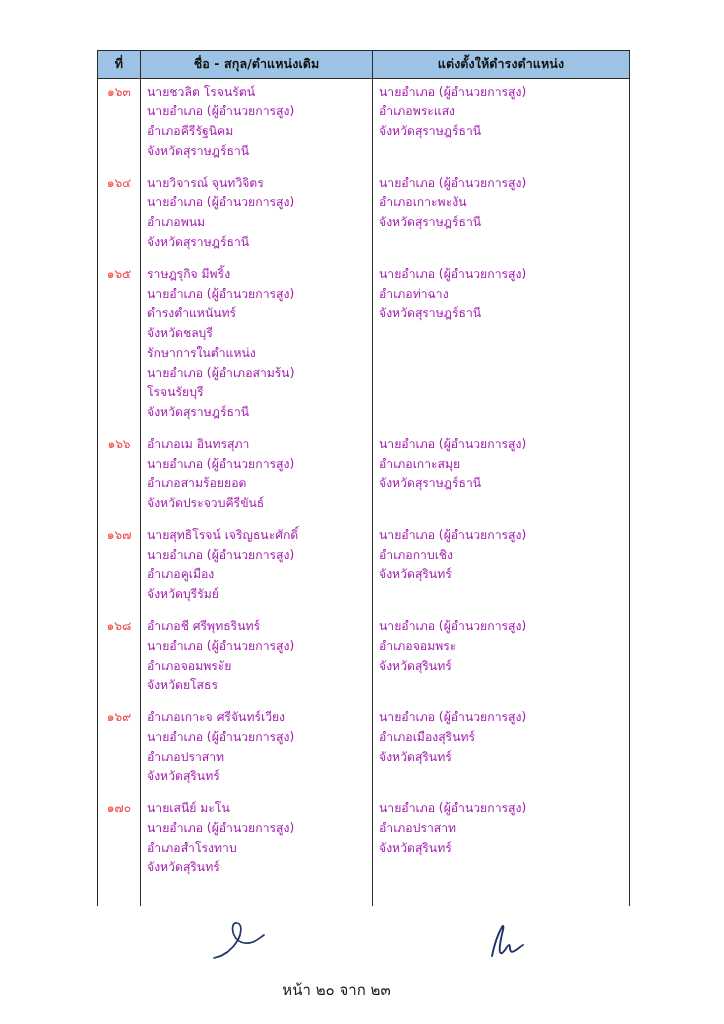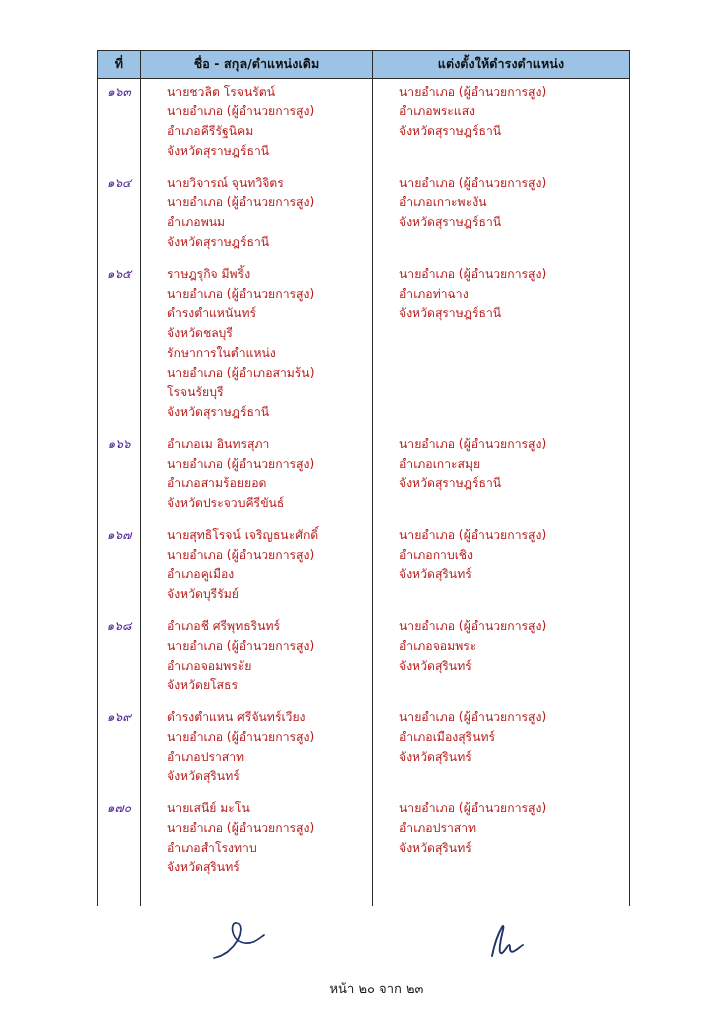--- a/index.html
+++ b/index.html
@@ -60,54 +60,51 @@
     background: #ffffff;
   }
   tbody tr.row td { padding-top: 2px; padding-bottom: 2px; }
   tbody tr:first-child td { padding-top: 4px; }
 
   td.cell-no {
     text-align: center;
     font-size: 12.2px;
     padding-left: 0;
     padding-right: 0;
-    color: #4c1d95;
-    font-style: italic;
+    color: #ef4444;
   }
   td.cell-text {
     padding-left: 6px;
     padding-right: 4px;
   }
   .line {
     display: block;
     white-space: nowrap;
-    color: #b91c1c;
-    margin-left: 20px;
+    color: #a21caf;
   }
 
   
   tr.gap td {
     height: 8px;
     border-left: 1.3px solid #2b2b2b;
     border-right: 1.3px solid #2b2b2b;
     padding: 0;
     font-size: 0;
     line-height: 0;
   }
   tr.last-gap td { height: 26px; }
 
   .footer {
     position: absolute;
     left: 0;
     top: 978px;
     width: 673px;
     text-align: center;
-    font-size: 13px;
+    font-size: 15px;
     color: #1a1a1a;
-    margin-left: 40px;
   }
 
   
   .signature {
     position: absolute;
     pointer-events: none;
   }
   .sig-left  { left: 212px; top: 918px; }
   .sig-right { left: 482px; top: 922px; }
 </style>
@@ -245,21 +242,21 @@
             </td>
           </tr>
           <tr class="gap">
             <td></td>
             <td></td>
             <td></td>
           </tr>
           <tr class="row">
             <td class="cell-no">๑๖๙</td>
             <td class="cell-text">
-              <span class="line">ดำรงตำแหน ศรีจันทร์เวียง</span>
+              <span class="line">อำเภอเกาะจ ศรีจันทร์เวียง</span>
               <span class="line">นายอำเภอ (ผู้อำนวยการสูง)</span>
               <span class="line">อำเภอปราสาท</span>
               <span class="line">จังหวัดสุรินทร์</span>
             </td>
             <td class="cell-text">
               <span class="line">นายอำเภอ (ผู้อำนวยการสูง)</span>
               <span class="line">อำเภอเมืองสุรินทร์</span>
               <span class="line">จังหวัดสุรินทร์</span>
             </td>
           </tr>

